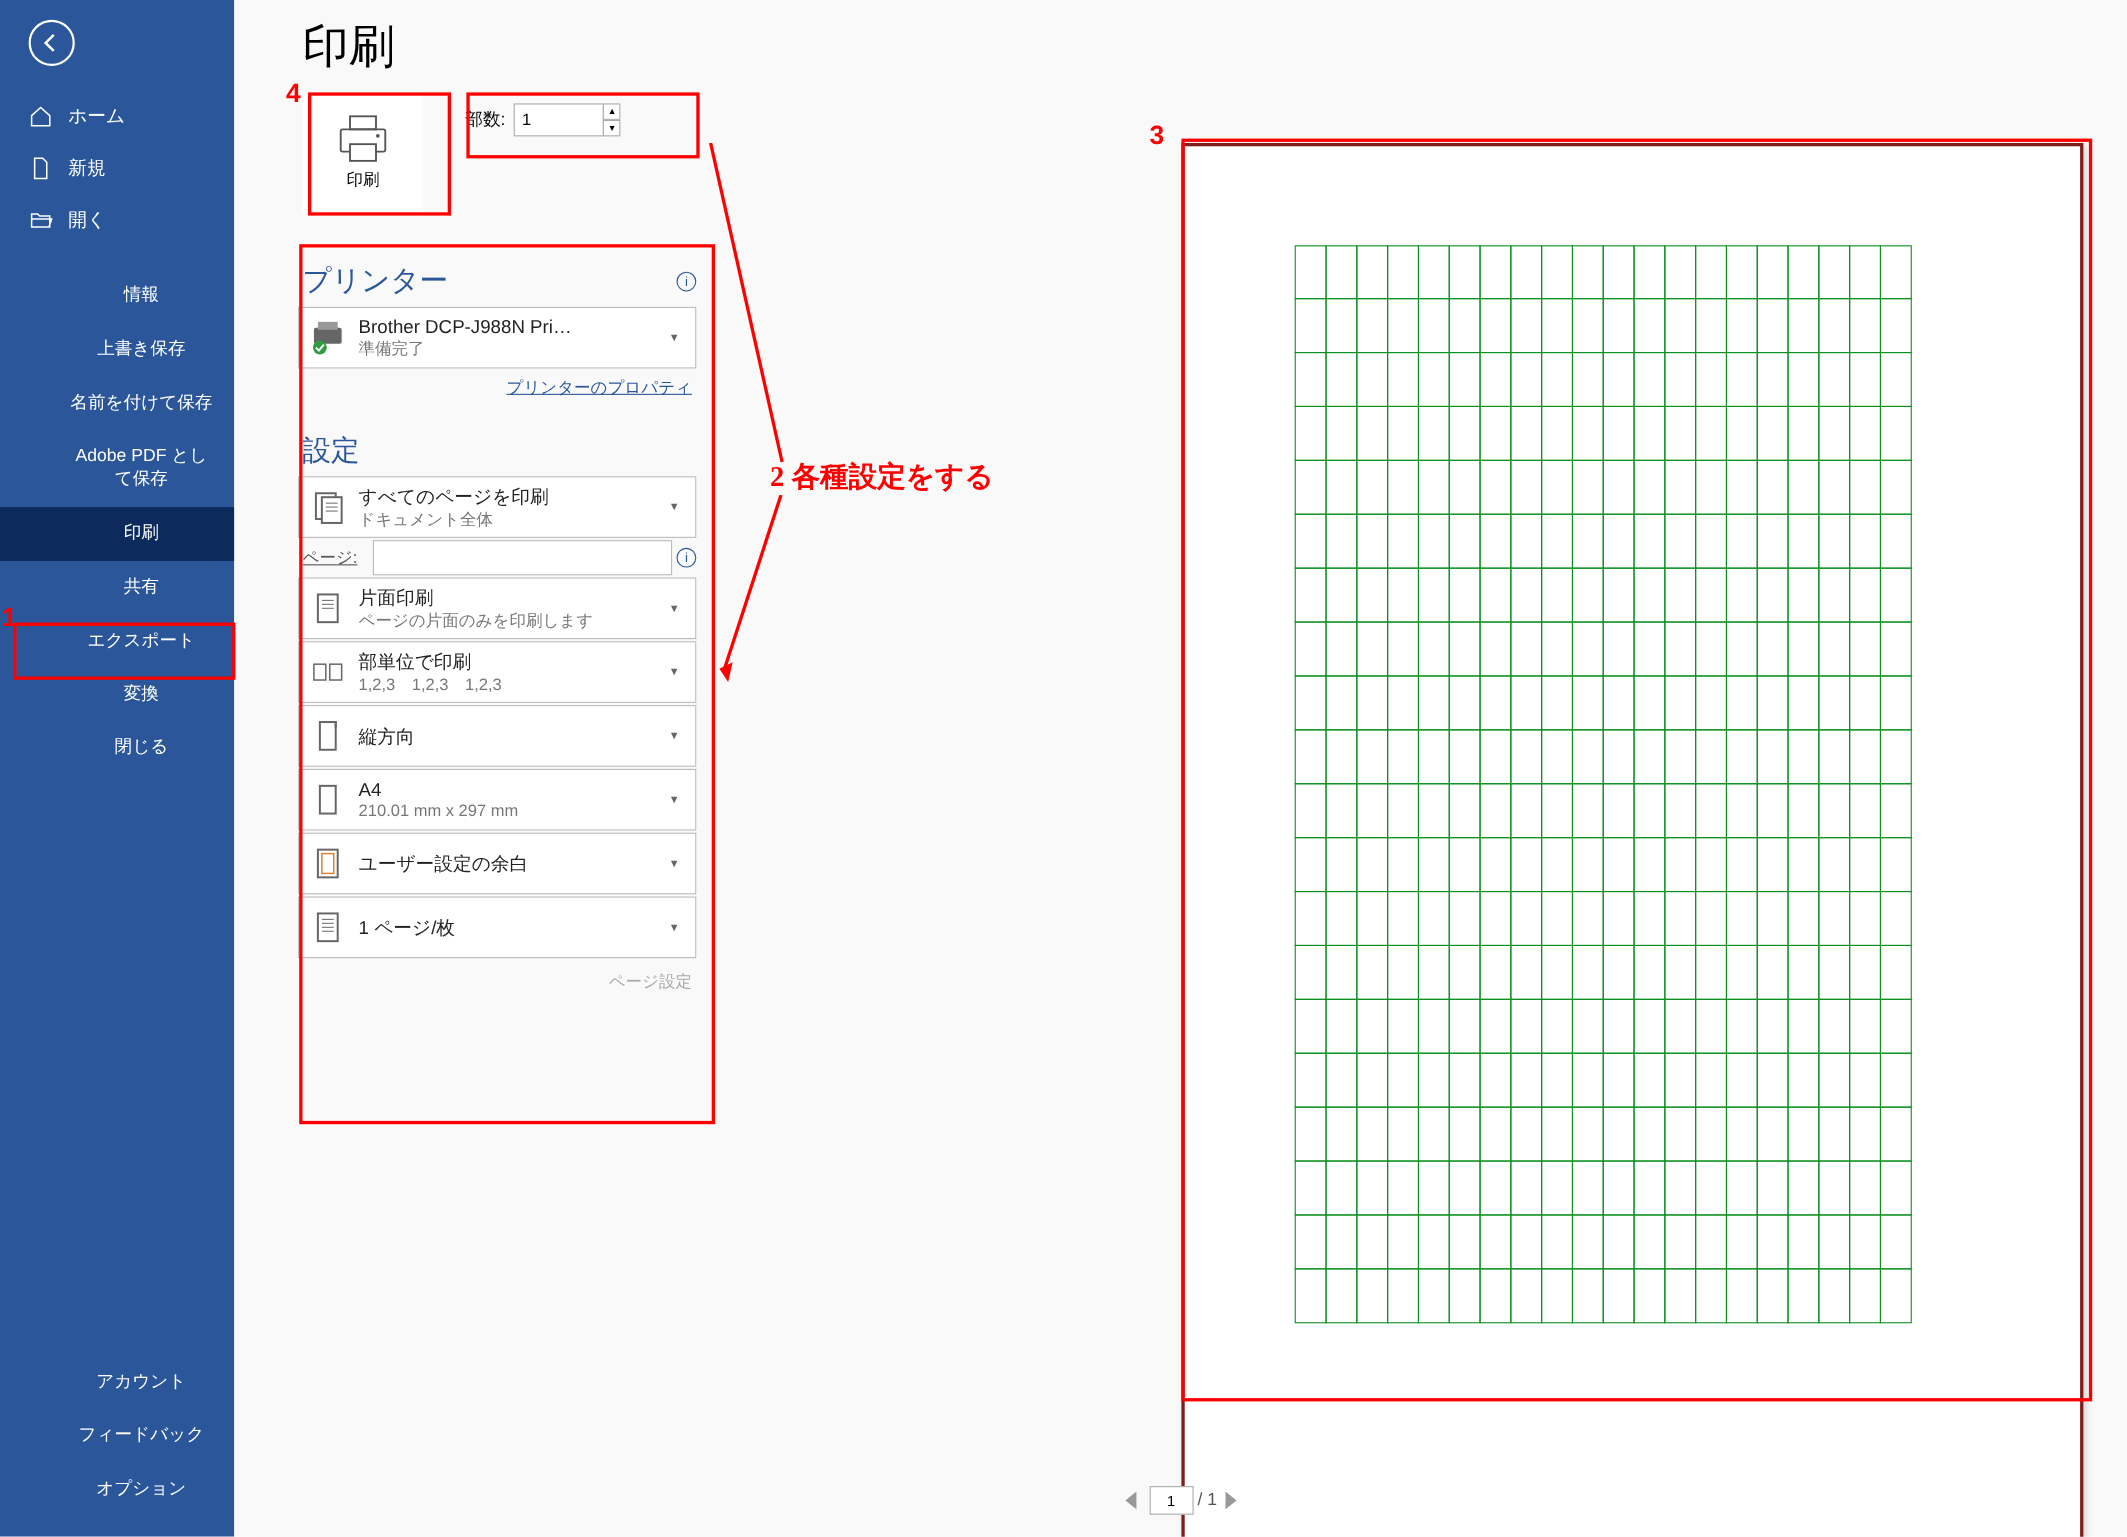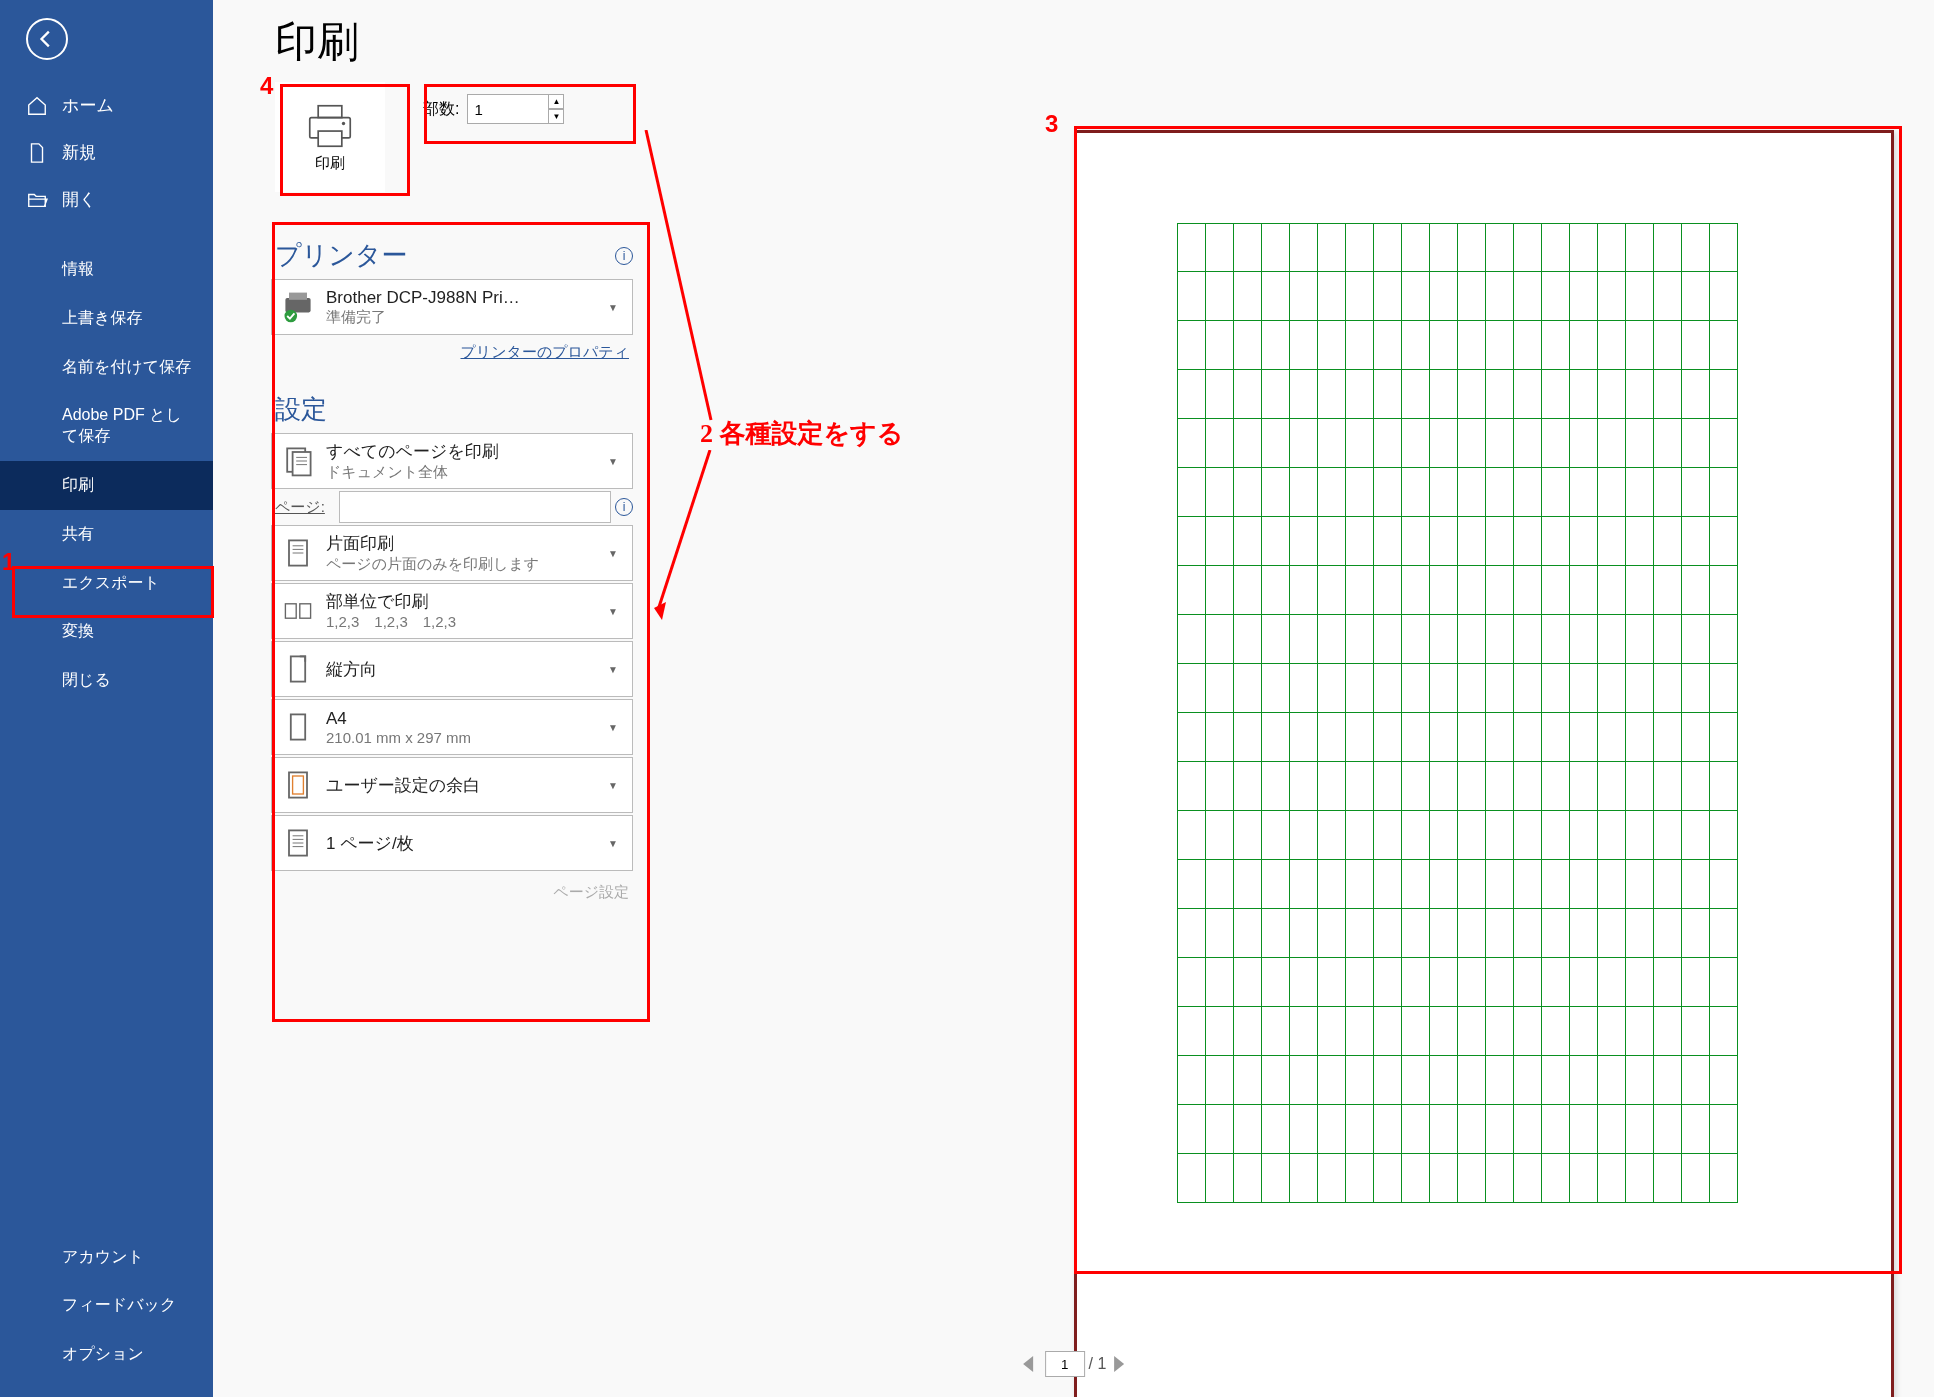--- a/index.html
+++ b/index.html
@@ -1,19 +1,19 @@
 <!DOCTYPE html>
 <html><head>
 <meta charset="utf-8">
 <style>
   * { box-sizing: border-box; margin: 0; padding: 0; font-family: "Yu Gothic UI", "Meiryo", sans-serif; }
   body { width: 1934px; height: 1397px; background: #fff; overflow: hidden; position: relative; }
   
   
-  .sidebar { position: absolute; left: 0; top: 0; width: 213px; height: 100%; background: #2b579a; color: #fff; display: flex; flex-direction: column; }
+  .sidebar { position: absolute; left: 0; top: 0; width: 213px; height: 100%; background: #2b579a; color: #fff; display: flex; flex-direction: column; text-align: center; }
   .back-circle { width: 42px; height: 42px; border: 2px solid #fff; border-radius: 50%; margin: 18px 0 0 26px; display: flex; align-items: center; justify-content: center; cursor: pointer; }
   .back-circle svg { width: 22px; height: 22px; }
   .side-items { margin-top: 22px; }
   .side-item { display: flex; align-items: center; padding: 12px 18px 12px 26px; font-size: 17px; cursor: pointer; }
   .side-item .ic { width: 22px; height: 22px; margin-right: 14px; flex: 0 0 22px; }
   .side-sub { padding: 14px 18px 14px 62px; font-size: 16px; cursor: pointer; line-height: 1.3; }
   .side-sub.sel { background: #0c2b5c; }
   .side-bottom { position: absolute; bottom: 18px; left: 0; width: 100%; }
   
   

